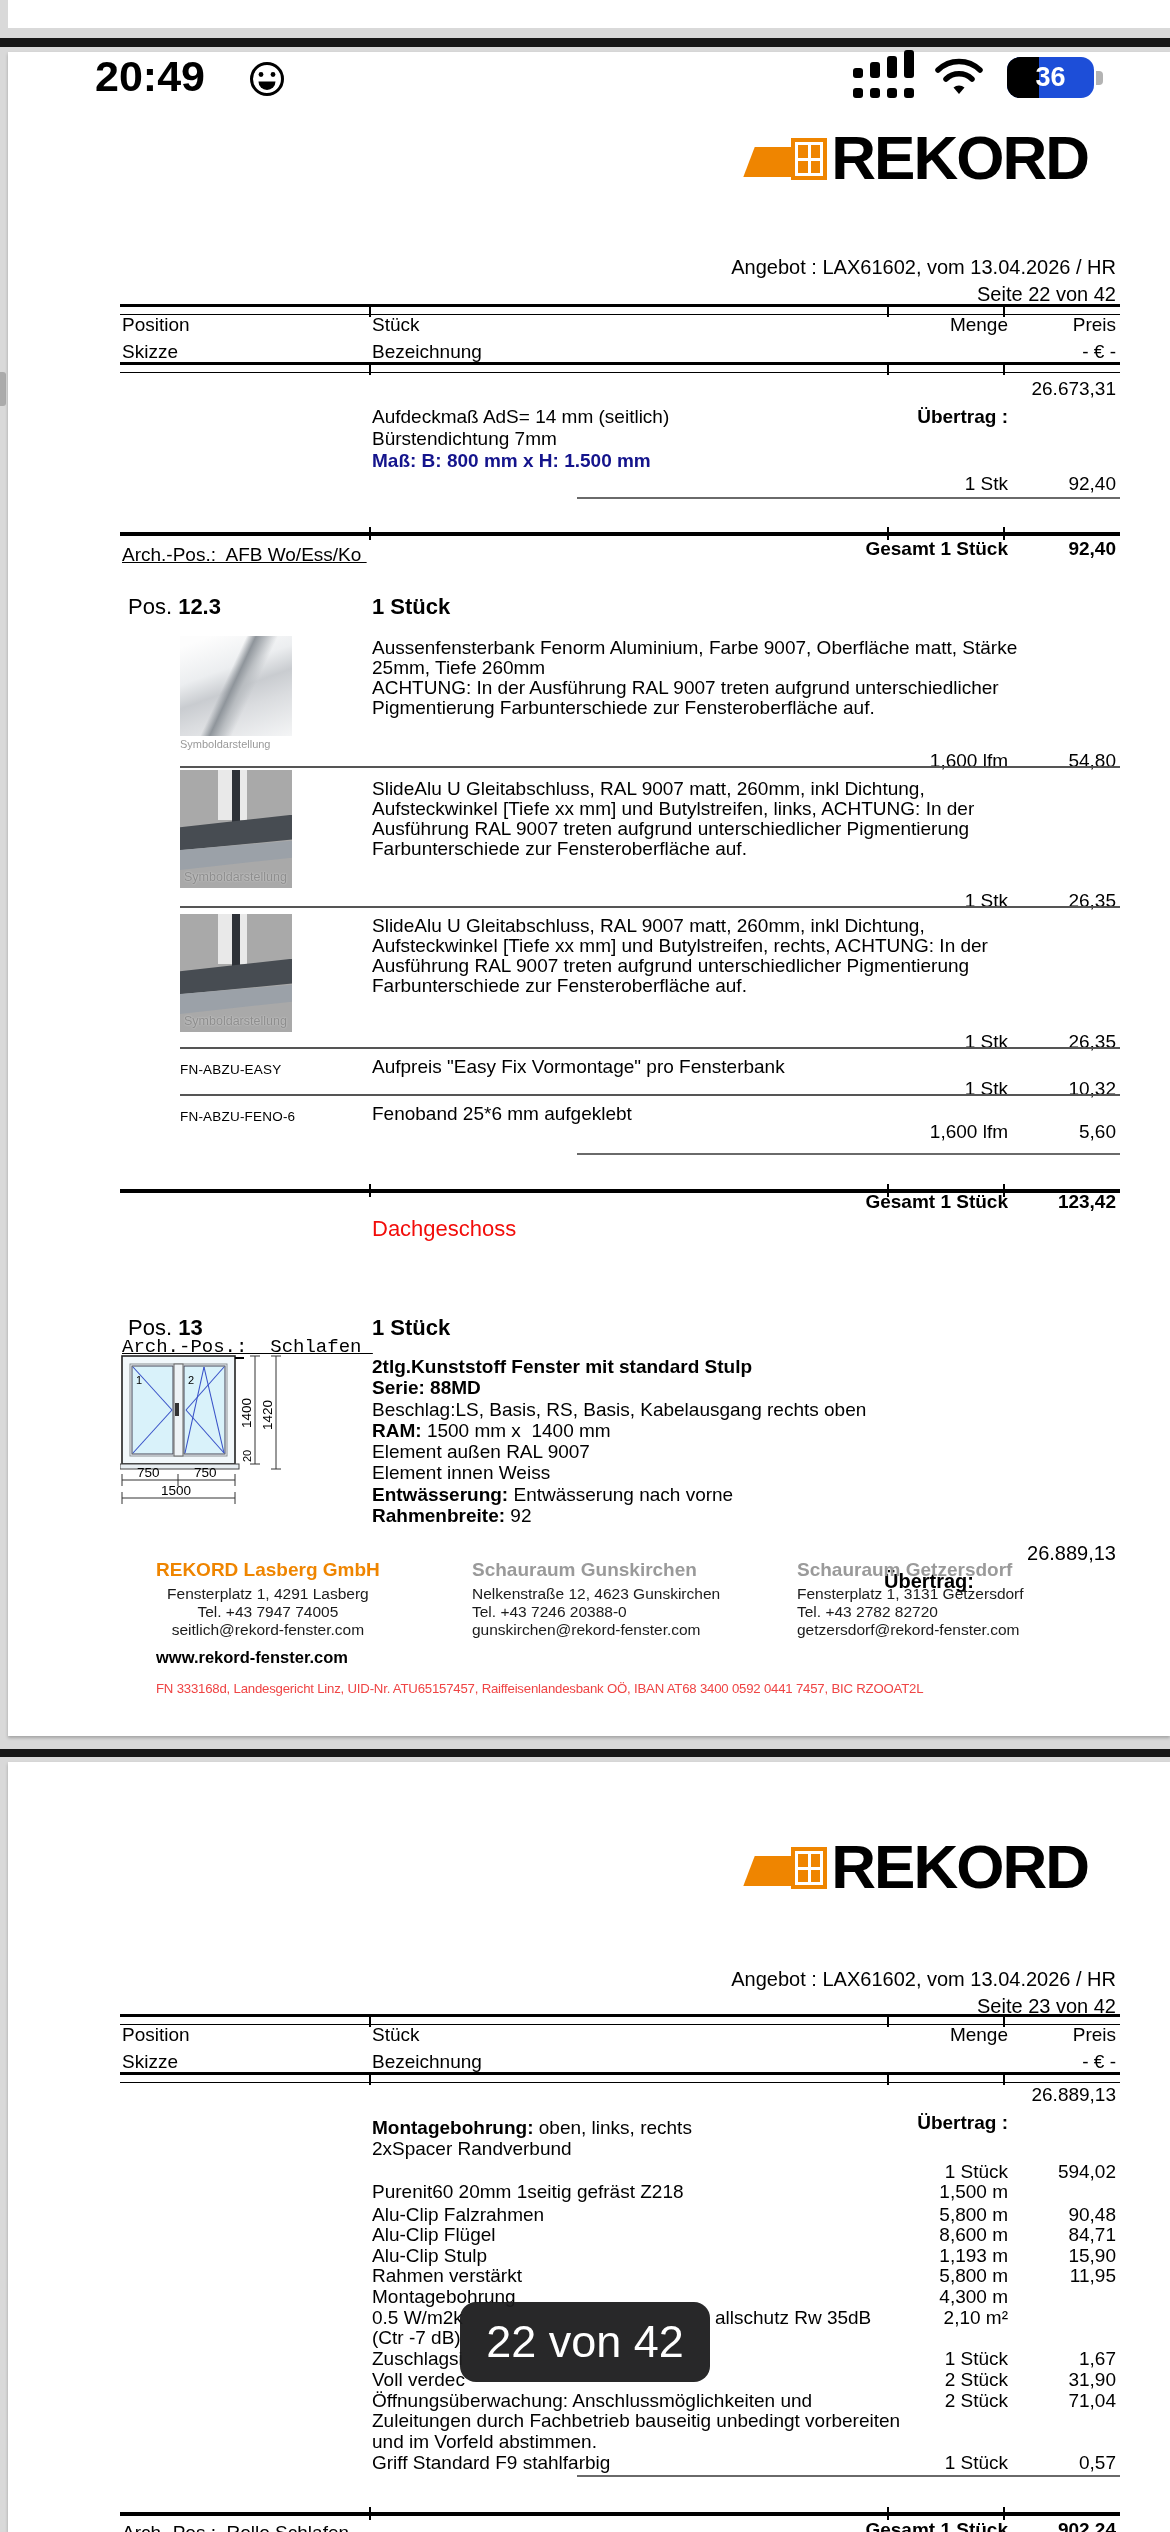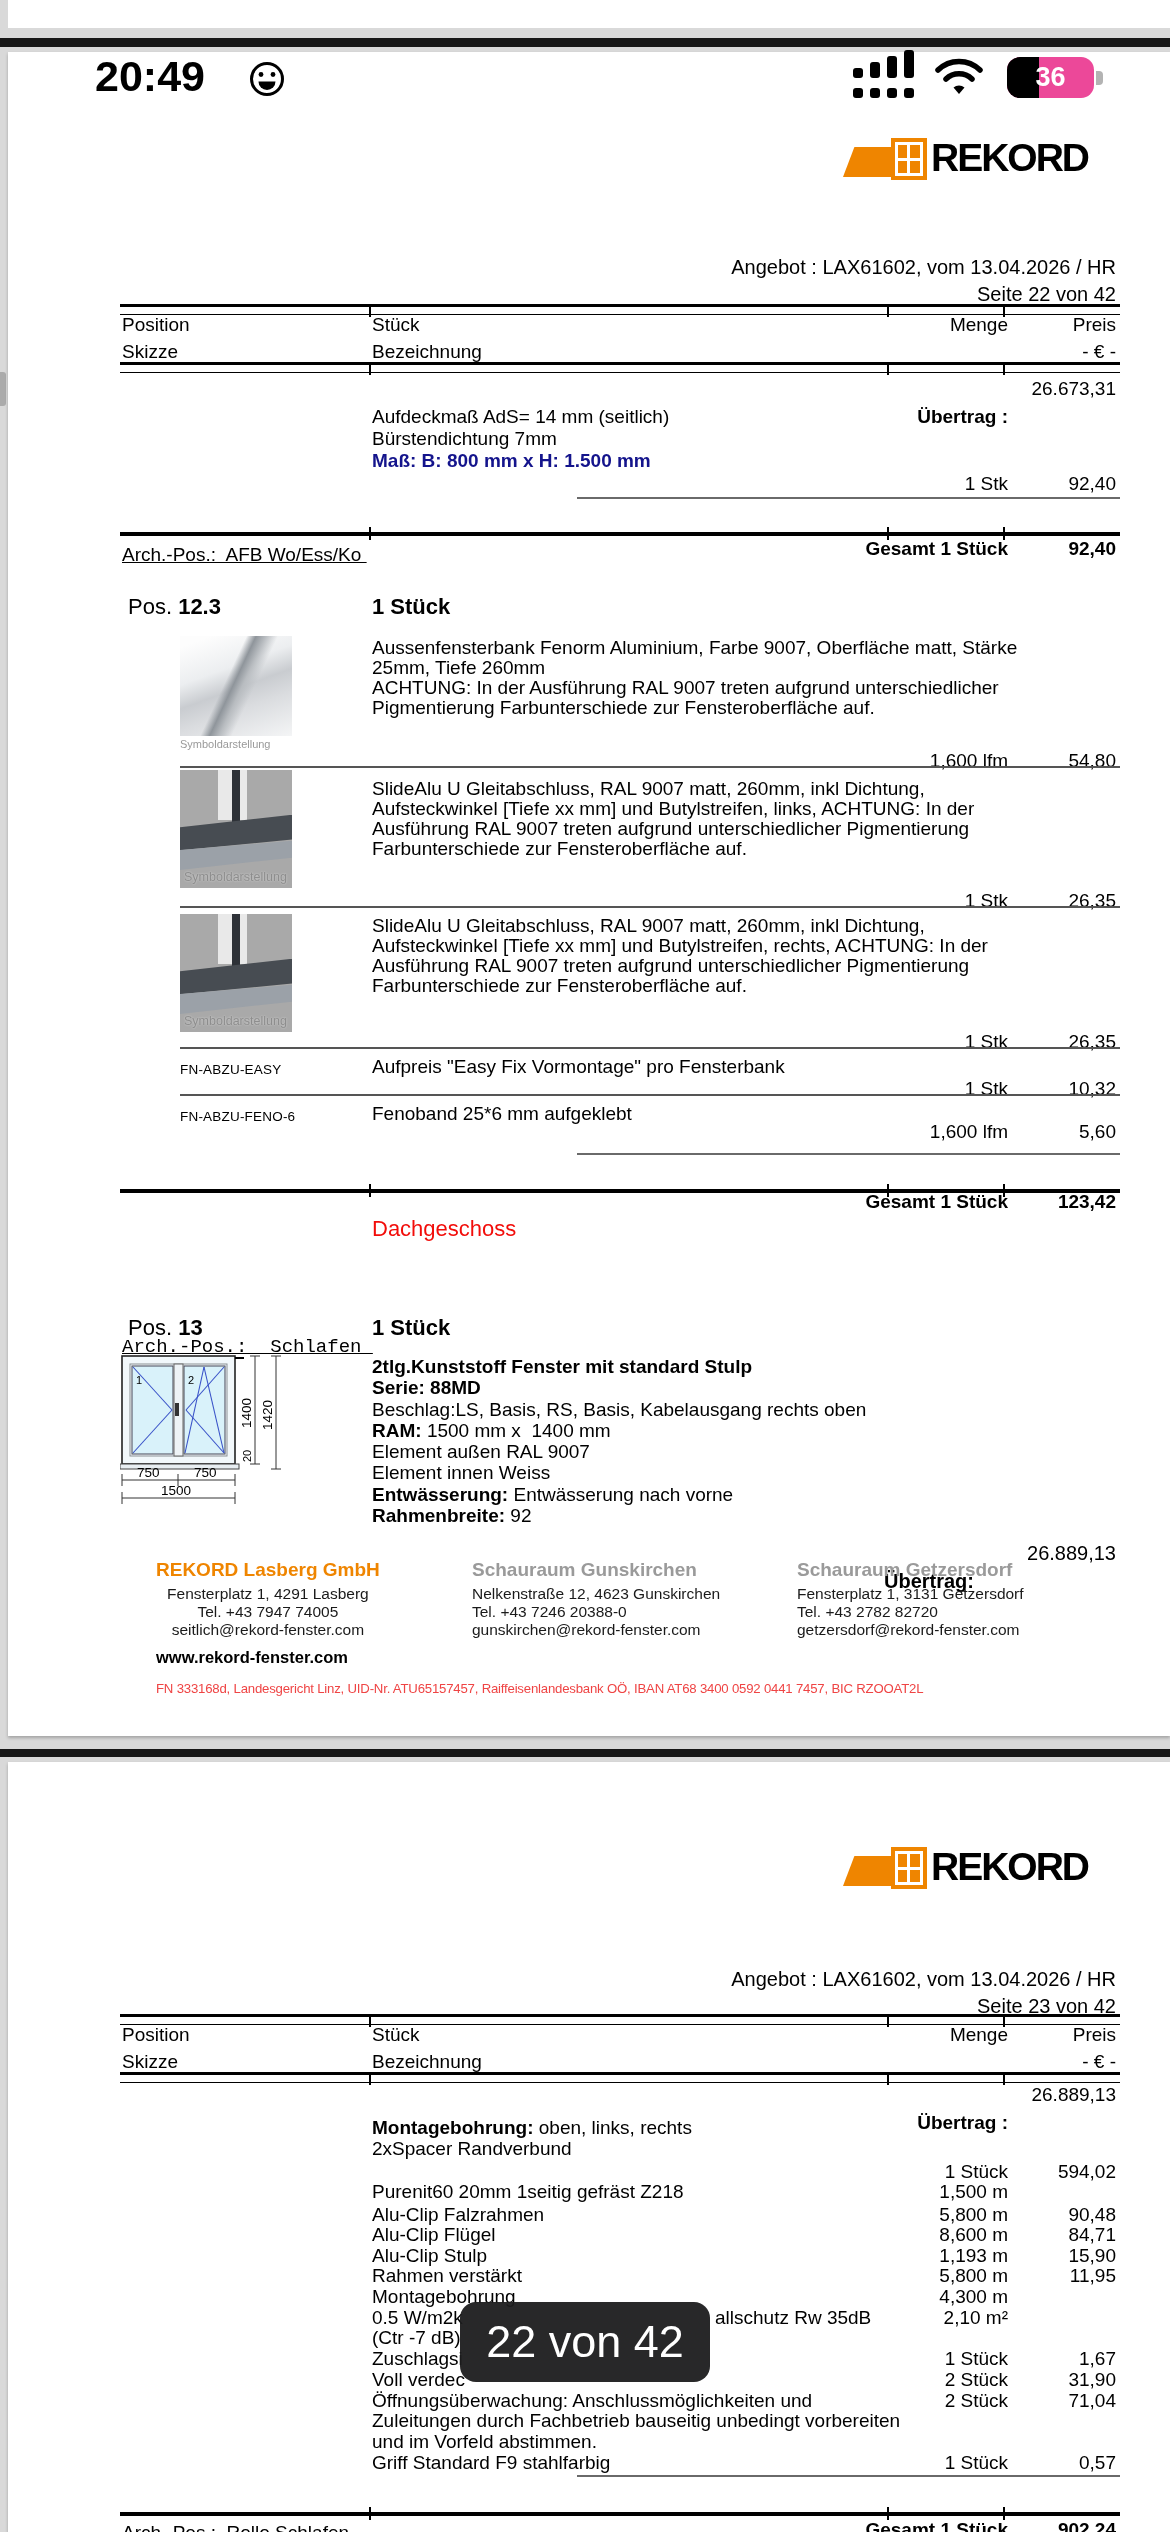--- a/index.html
+++ b/index.html
@@ -12,21 +12,21 @@
   .left-notch{position:absolute;left:0;top:372px;width:6px;height:34px;background:#ababab;border-radius:0 3px 3px 0;}
 
   
   .content{position:absolute;left:112px;top:0;width:1000px;height:100%;}
   .abs{position:absolute;}
   .rline{position:absolute;right:4px;text-align:center;font-size:20px;white-space:nowrap;}
   .logo{position:absolute;right:82px;display:flex;align-items:flex-end;height:46px;}
   .logo .roof{width:52px;height:30px;background:#ef8500;clip-path:polygon(22% 0,100% 0,100% 100%,0 100%);margin-bottom:3px;}
   .logo .winbox{width:36px;height:42px;border:4px solid #ef8500;background:#fff;display:grid;grid-template-columns:1fr 1fr;grid-template-rows:1fr 1fr;gap:3px;padding:3px;box-sizing:border-box;margin-left:-4px;}
   .logo .pane{background:#ef8500;}
-  .logo .wordmark{font-size:39px;line-height:44px;font-weight:800;letter-spacing:-2px;margin-left:4px;}
+  .logo .wordmark{font-size:62px;line-height:44px;font-weight:800;letter-spacing:-2px;margin-left:4px;}
   .logo .o-orange{position:relative;display:inline-block;}
   .logo .o-orange i{position:absolute;left:52%;top:54%;width:58%;height:62%;transform:translate(-50%,-50%);background:#ef8500;border-radius:50%;z-index:-1;}
 
   .drule{position:absolute;left:0;right:0;height:7px;border-top:3px solid #000;border-bottom:1px solid #000;}
   .trule{position:absolute;left:0;right:0;height:4px;background:#000;}
   .subrule{position:absolute;left:457px;right:0;height:2px;background:#6a6a6a;}
   .itemline{position:absolute;left:60px;right:0;height:2px;background:#555;}
   .tick{position:absolute;top:-3px;width:2px;height:13px;background:#000;}
   .tick.t1{left:249px;} .tick.t2{left:767px;} .tick.t3{left:883px;}
 
@@ -63,21 +63,21 @@
   .www{position:absolute;left:36px;font-size:16.5px;font-weight:bold;}
   .fineprint{position:absolute;left:36px;font-size:13.2px;letter-spacing:-.2px;color:#ef4444;white-space:nowrap;}
 
   
   .statusbar{position:absolute;left:0;top:0;right:0;height:110px;z-index:40;}
   .sb-time{position:absolute;left:95px;top:52px;font-size:43px;font-weight:700;letter-spacing:0;}
   .sb-smiley{position:absolute;left:248px;top:60px;}
   .sb-signal{position:absolute;left:853px;top:50px;width:62px;height:48px;}
   .sig-col{position:absolute;width:10px;background:#000;border-radius:3px;}
   .sb-wifi{position:absolute;left:933px;top:57px;}
-  .sb-batt{position:absolute;left:1007px;top:57px;width:87px;height:41px;border-radius:13px;background:#ec4899;overflow:hidden;}
+  .sb-batt{position:absolute;left:1007px;top:57px;width:87px;height:41px;border-radius:13px;background:#1d4ed8;overflow:hidden;}
   .sb-batt .fill{position:absolute;left:0;top:0;bottom:0;width:32px;background:#000;}
   .sb-batt .pct{position:absolute;inset:0;display:flex;align-items:center;justify-content:center;color:#fff;font-size:27px;font-weight:700;}
   .sb-nub{position:absolute;left:1096px;top:71px;width:7px;height:14px;border-radius:0 4px 4px 0;background:#b3b3b3;}
 
   
   .toast{position:absolute;left:460px;top:2302px;width:250px;height:80px;background:rgba(28,28,30,.95);
          border-radius:16px;z-index:50;display:flex;align-items:center;justify-content:center;
          color:#fff;font-size:45px;}
 
   svg text{font-family:"Liberation Sans",sans-serif;}

